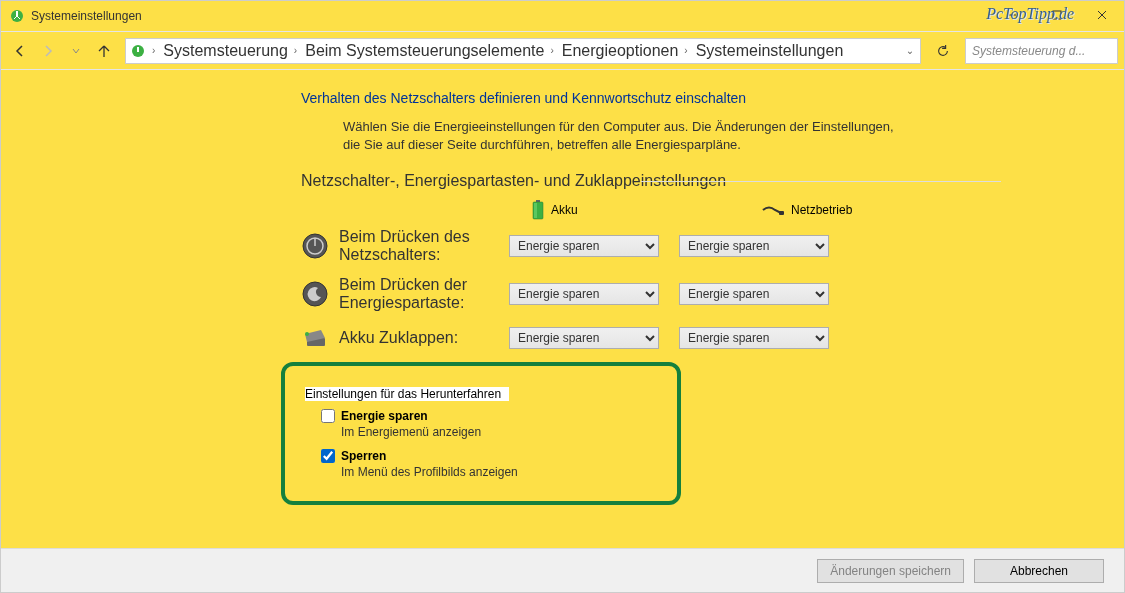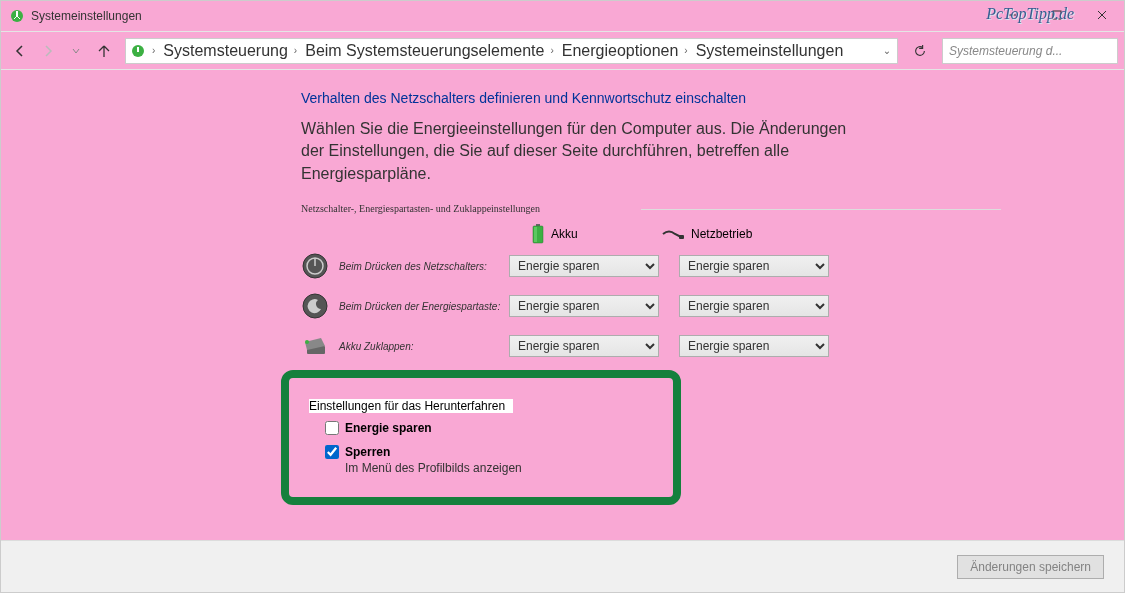--- a/index.html
+++ b/index.html
@@ -1,64 +1,64 @@
 <!DOCTYPE html>
 <html><head>
 <meta charset="utf-8">
 <style>
 * { box-sizing: border-box; margin: 0; padding: 0; font-family: "Segoe UI", Tahoma, sans-serif; }
 body { background: #fff; width: 1125px; height: 593px; position: relative; overflow: hidden; }
-.window { position: absolute; inset: 0; border: 1px solid #ccc; background: #f9a8d4; display: flex; flex-direction: column; }
+.window { position: absolute; inset: 0; border: 1px solid #ccc; background: #fde047; display: flex; flex-direction: column; }
 .titlebar { height: 30px; display: flex; align-items: center; padding: 0 8px; font-size: 12px; color: #333; }
 .titlebar .title-icon { width: 16px; height: 16px; margin-right: 6px; }
 .titlebar .spacer { flex: 1; }
 .watermark { position: absolute; top: 4px; right: 50px; font-family: Georgia, serif; font-style: italic; font-size: 16px; color: #365f91; text-shadow: 1px 1px 0 #dbe5f1; }
 .win-controls { position: absolute; top: 0; right: 0; display: flex; }
 .win-btn { width: 45px; height: 28px; display: flex; align-items: center; justify-content: center; color: #555; }
 
 .navbar { height: 38px; border-top: 1px solid #e5e5e5; border-bottom: 0; display: flex; align-items: center; padding: 0 6px; gap: 2px; }
 .nav-btn { width: 26px; height: 26px; display: flex; align-items: center; justify-content: center; color: #888; border-radius: 2px; }
 .nav-btn.enabled { color: #333; }
 .breadcrumb-wrap { flex: 1; height: 26px; border: 1px solid #ccc; background: #fff; display: flex; align-items: center; margin: 0 6px; }
 .bc-icon { width: 16px; height: 16px; margin: 0 4px 0 4px; }
 .bc-item { padding: 0 4px; font-size: 16px; color: #333; display: flex; align-items: center; height: 100%; }
 .bc-sep { padding: 0 4px 0 2px; color: #666; font-size: 10px; display:flex; align-items:center; height:100%; }
 .bc-tail { margin-left: auto; width: 20px; text-align: center; color: #666; font-size:10px; }
 .refresh-btn { width: 28px; height: 26px; display: flex; align-items: center; justify-content: center; color: #333; margin-right: 6px; }
-.search-wrap { width: 176px; height: 26px; border: 1px solid #ccc; background: #fff; display: flex; align-items: center; }
+.search-wrap { width: 153px; height: 26px; border: 1px solid #ccc; background: #fff; display: flex; align-items: center; }
 .search-input { border: 0; outline: 0; font-size: 12px; padding: 0 6px; flex: 1; color: #333; background: transparent; }
 .search-input::placeholder { color: #888; font-style: italic; }
 
 .content { flex: 1; position: relative; padding: 20px 0 0 0; border-top: 1px solid #e5e5e5; overflow: hidden; }
 .page { width: 660px; margin: 0 auto 0 300px; }
 h1 { color: #003399; font-size: 14px; font-weight: 400; margin-bottom: 12px; }
-.desc { font-size: 16px; color: #333; margin-bottom: 18px; line-height: 1.4; max-width: 560px; }
-.group-label { font-size: 10px; color: #333; margin: 8px 0 10px 0; position: relative; font-family: Liberation Serif, serif; }
+.desc { font-size: 13px; color: #333; margin-bottom: 18px; line-height: 1.4; max-width: 560px; margin-left: 42px; }
+.group-label { font-size: 16px; color: #333; margin: 8px 0 10px 0; position: relative; }
 .group-label::after { content: ''; position: absolute; left: 340px; right: -40px; top: 50%; height: 1px; background: #ddd; }
 
-.headers { display: flex; margin-left: 230px; margin-bottom: 8px; }
+.headers { display: flex; margin-left: 230px; gap: 100px; margin-bottom: 8px; }
 .col-hdr { display: flex; align-items: center; gap: 6px; font-size: 12px; width:130px; }
 .battery-icon { width: 14px; height: 20px; }
 .plug-icon { width: 24px; height: 14px; }
 
 .setting-row { display: flex; align-items: center; margin-bottom: 12px; }
 .row-icon { width: 28px; height: 28px; margin-right: 10px; flex-shrink: 0; }
-.row-label { width: 170px; font-size: 10px; color: #333; font-style: italic; }
+.row-label { width: 170px; font-size: 16px; color: #333; }
 .sel { width: 150px; height: 22px; border: 1px solid #adadad; background: linear-gradient(#f0f0f0,#e5e5e5); font-size: 12px; padding: 0 4px; color: #333; margin-right: 20px; }
 
 .shutdown-group { margin-top: 12px; margin-left: -20px; }
 .shutdown-legend { font-size: 12px; position: relative; padding-right: 8px; display: inline-block; background:#fff; z-index:1; margin-left:20px; }
-.shutdown-box { border: 8px solid #15803d; border-radius: 12px; padding: 18px 20px 22px 36px; width: 400px; margin-top: 16px; position: relative; top: -6px; }
+.shutdown-box { border: 4px solid #15803d; border-radius: 12px; padding: 18px 20px 22px 36px; width: 400px; margin-top: 16px; position: relative; top: -6px; }
 .chk-row { display: flex; flex-direction: column; margin-bottom: 10px; }
 .chk-line { display: flex; align-items: center; gap: 6px; }
 .chk { width: 14px; height: 14px; accent-color: #0066cc; }
 .chk-label { font-size: 12px; font-weight: bold; }
 .chk-sub { font-size: 12px; color: #333; margin-left: 20px; margin-top: 2px; }
 
-.footer { position: absolute; left: 0; right: 0; bottom: 0; height: 52px; border-top: 1px solid #dcdcdc; background: #f0f0f0; display: flex; align-items: center; justify-content: flex-end; padding-right: 20px; gap: 10px; }
+.footer { position: absolute; left: 0; right: 0; bottom: 0; height: 44px; border-top: 1px solid #dcdcdc; background: #f0f0f0; display: flex; align-items: center; justify-content: flex-end; padding-right: 20px; gap: 10px; }
 .btn { min-width: 130px; height: 24px; border: 1px solid #adadad; background: #e1e1e1; font-size: 12px; color: #838383; padding: 0 12px; }
 .btn.enabled { color: #000; background: #e1e1e1; }
 
 svg { display:block; }
 </style>
 </head>
 <body>
 
 <div class="window">
 
@@ -214,31 +214,33 @@
       </div>
 
       <div class="shutdown-group">
         <div class="shutdown-box">
           <div class="shutdown-legend" style="margin-left:-16px; margin-bottom:8px;">Einstellungen für das Herunterfahren</div>
           <div class="chk-row">
             <label class="chk-line">
                 <input type="checkbox" class="chk" style="">
                 <span class="chk-label">Energie sparen</span>
               </label>
+            <span class="chk-sub">Im Energiemenü anzeigen</span>
           </div>
           <div class="chk-row" style="margin-bottom:0;">
             <label class="chk-line">
                 <input type="checkbox" class="chk" checked="" style="">
                 <span class="chk-label">Sperren</span>
               </label>
             <span class="chk-sub">Im Menü des Profilbilds anzeigen</span>
           </div>
         </div>
       </div>
 
     </div>
 
     <div class="footer">
       <button class="btn" disabled="">Änderungen speichern</button>
+      <button class="btn enabled">Abbrechen</button>
     </div>
   </div>
 
 </div>
 
 </body></html>

